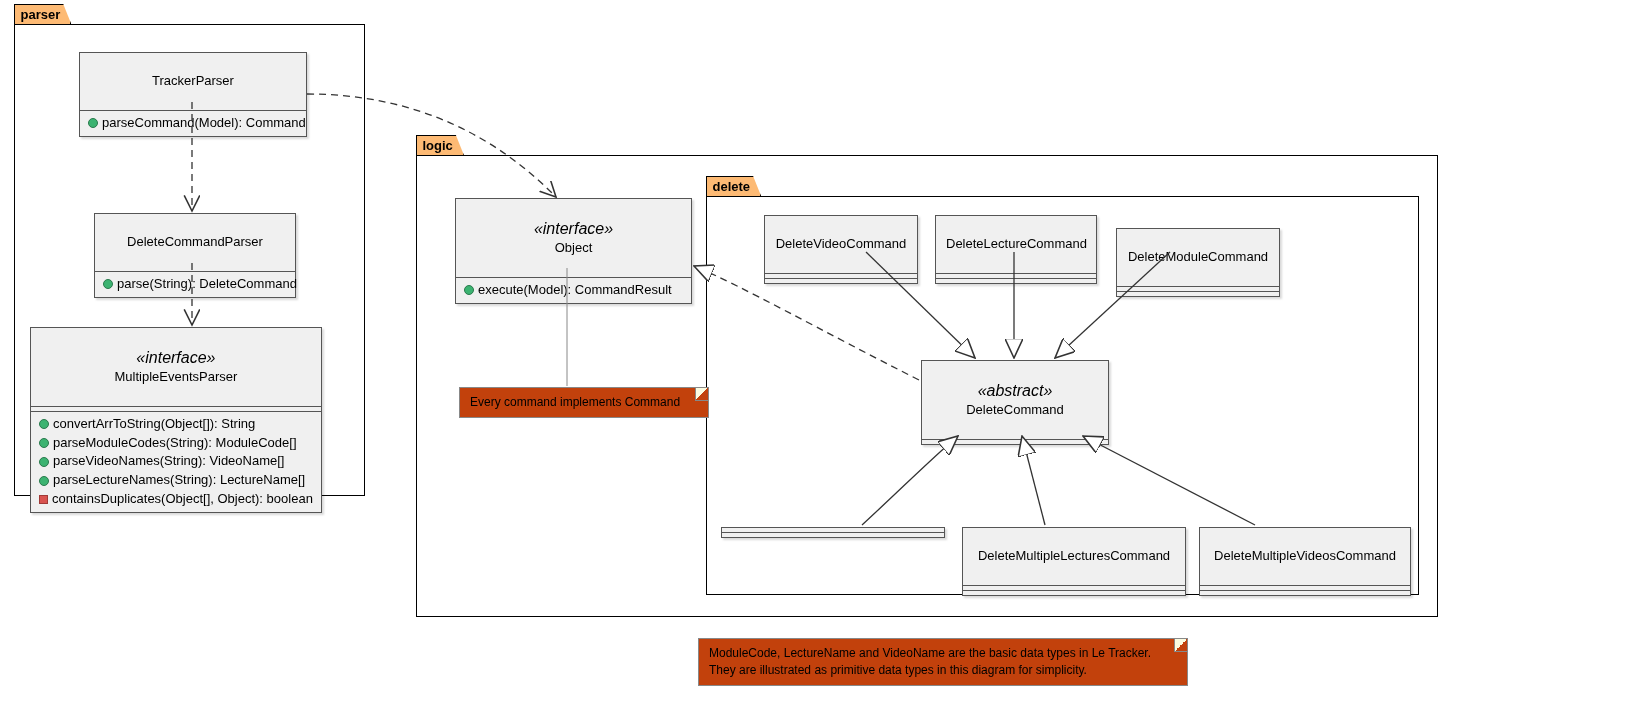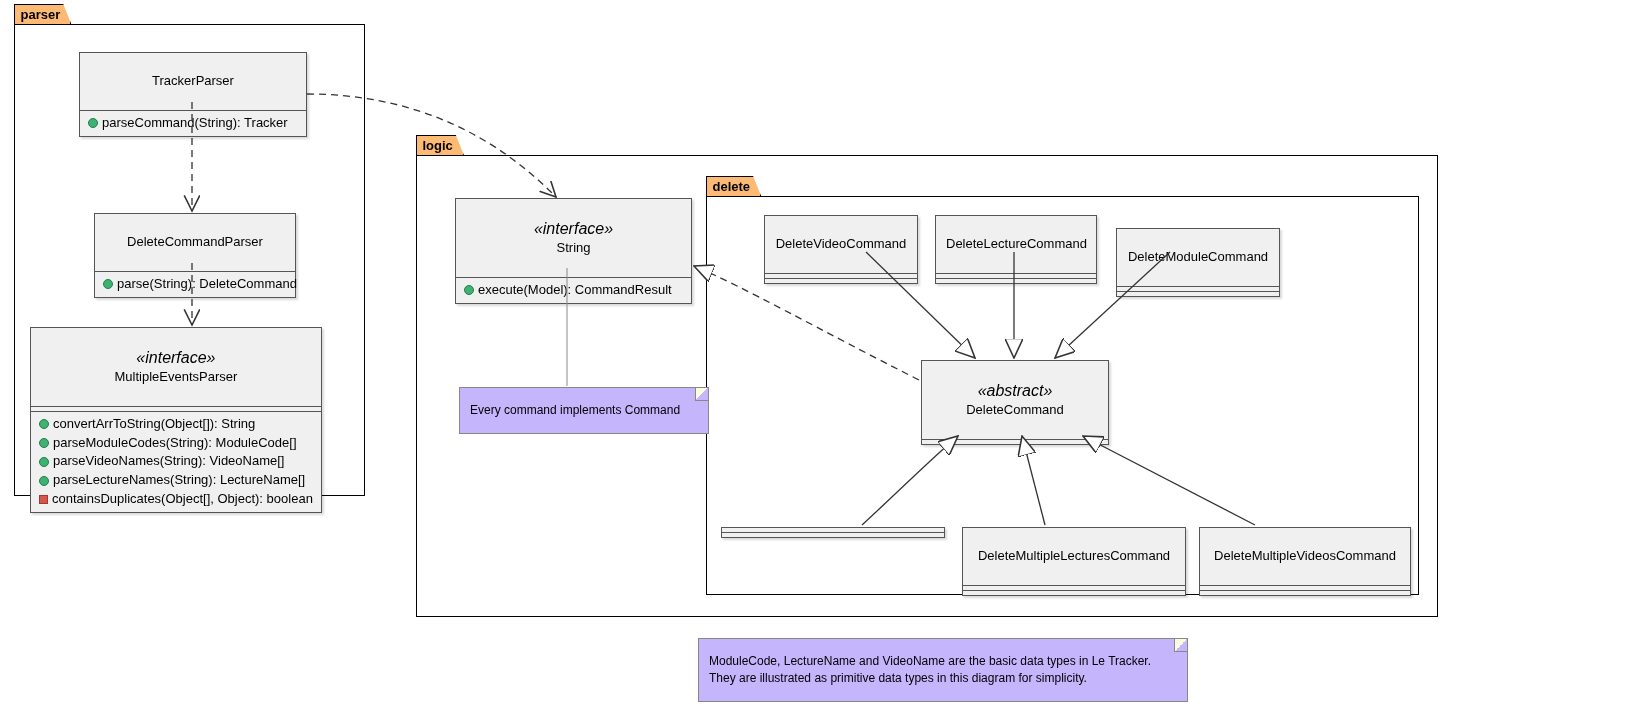--- a/index.html
+++ b/index.html
@@ -68,23 +68,23 @@
     display: inline-block;
     width: 7px; height: 7px;
     margin-right: 4px;
     vertical-align: middle;
   }
   .green { background: #3cb371; border:1px solid #2a7a4d; }
   .cyan { background: #7fd4e8; border:1px solid #4a9cb0; }
   .red { background: #d9534f; border:1px solid #a03a37; }
   .note {
     position: absolute;
-    background: #c4b5fd;
+    background: #c2410c;
     border: 1px solid #888;
-    padding: 14px 10px;
+    padding: 6px 10px;
     font-size: 12px;
     line-height: 1.4;
   }
   .note-corner {
     position: absolute;
     top: 0; right: 0;
     width: 12px; height: 12px;
     border-left: 1px solid #888;
     border-bottom: 1px solid #888;
     background: linear-gradient(135deg, #fbfbe0 50%, transparent 50%);
@@ -107,21 +107,21 @@
   <div class="package-tab">logic</div>
 </div>
 
 <div class="package" style="left:706px; top:196px; width:711px; height:397px;">
   <div class="package-tab">delete</div>
 </div>
 
 <div class="class-box" style="left:79px; top:52px; width:226px;">
   <div class="class-head">TrackerParser</div>
   <div class="class-body">
-    <div class="member"><span class="dot green"></span><span>parseCommand(String): Tracker</span></div>
+    <div class="member"><span class="dot green"></span><span>parseCommand(Model): Command</span></div>
   </div>
 </div>
 
 <div class="class-box" style="left:94px; top:213px; width:200px;">
   <div class="class-head">DeleteCommandParser</div>
   <div class="class-body">
     <div class="member"><span class="dot green"></span><span>parse(String): DeleteCommand</span></div>
   </div>
 </div>
 
@@ -136,21 +136,21 @@
     <div class="member"><span class="dot green"></span><span>parseModuleCodes(String): ModuleCode[]</span></div>
     <div class="member"><span class="dot green"></span><span>parseVideoNames(String): VideoName[]</span></div>
     <div class="member"><span class="dot green"></span><span>parseLectureNames(String): LectureName[]</span></div>
     <div class="member"><span class="square red"></span><span>containsDuplicates(Object[], Object): boolean</span></div>
   </div>
 </div>
 
 <div class="class-box" style="left:455px; top:198px; width:235px;">
   <div class="class-head">
     <div class="stereotype">«interface»</div>
-    <div>String</div>
+    <div>Object</div>
   </div>
   <div class="class-body">
     <div class="member"><span class="dot green"></span><span>execute(Model): CommandResult</span></div>
   </div>
 </div>
 
 <div class="class-box" style="left:764px; top:215px; width:152px;">
   <div class="class-head">DeleteVideoCommand</div>
   <div class="empty-section"></div>
   <div class="empty-section"></div>

